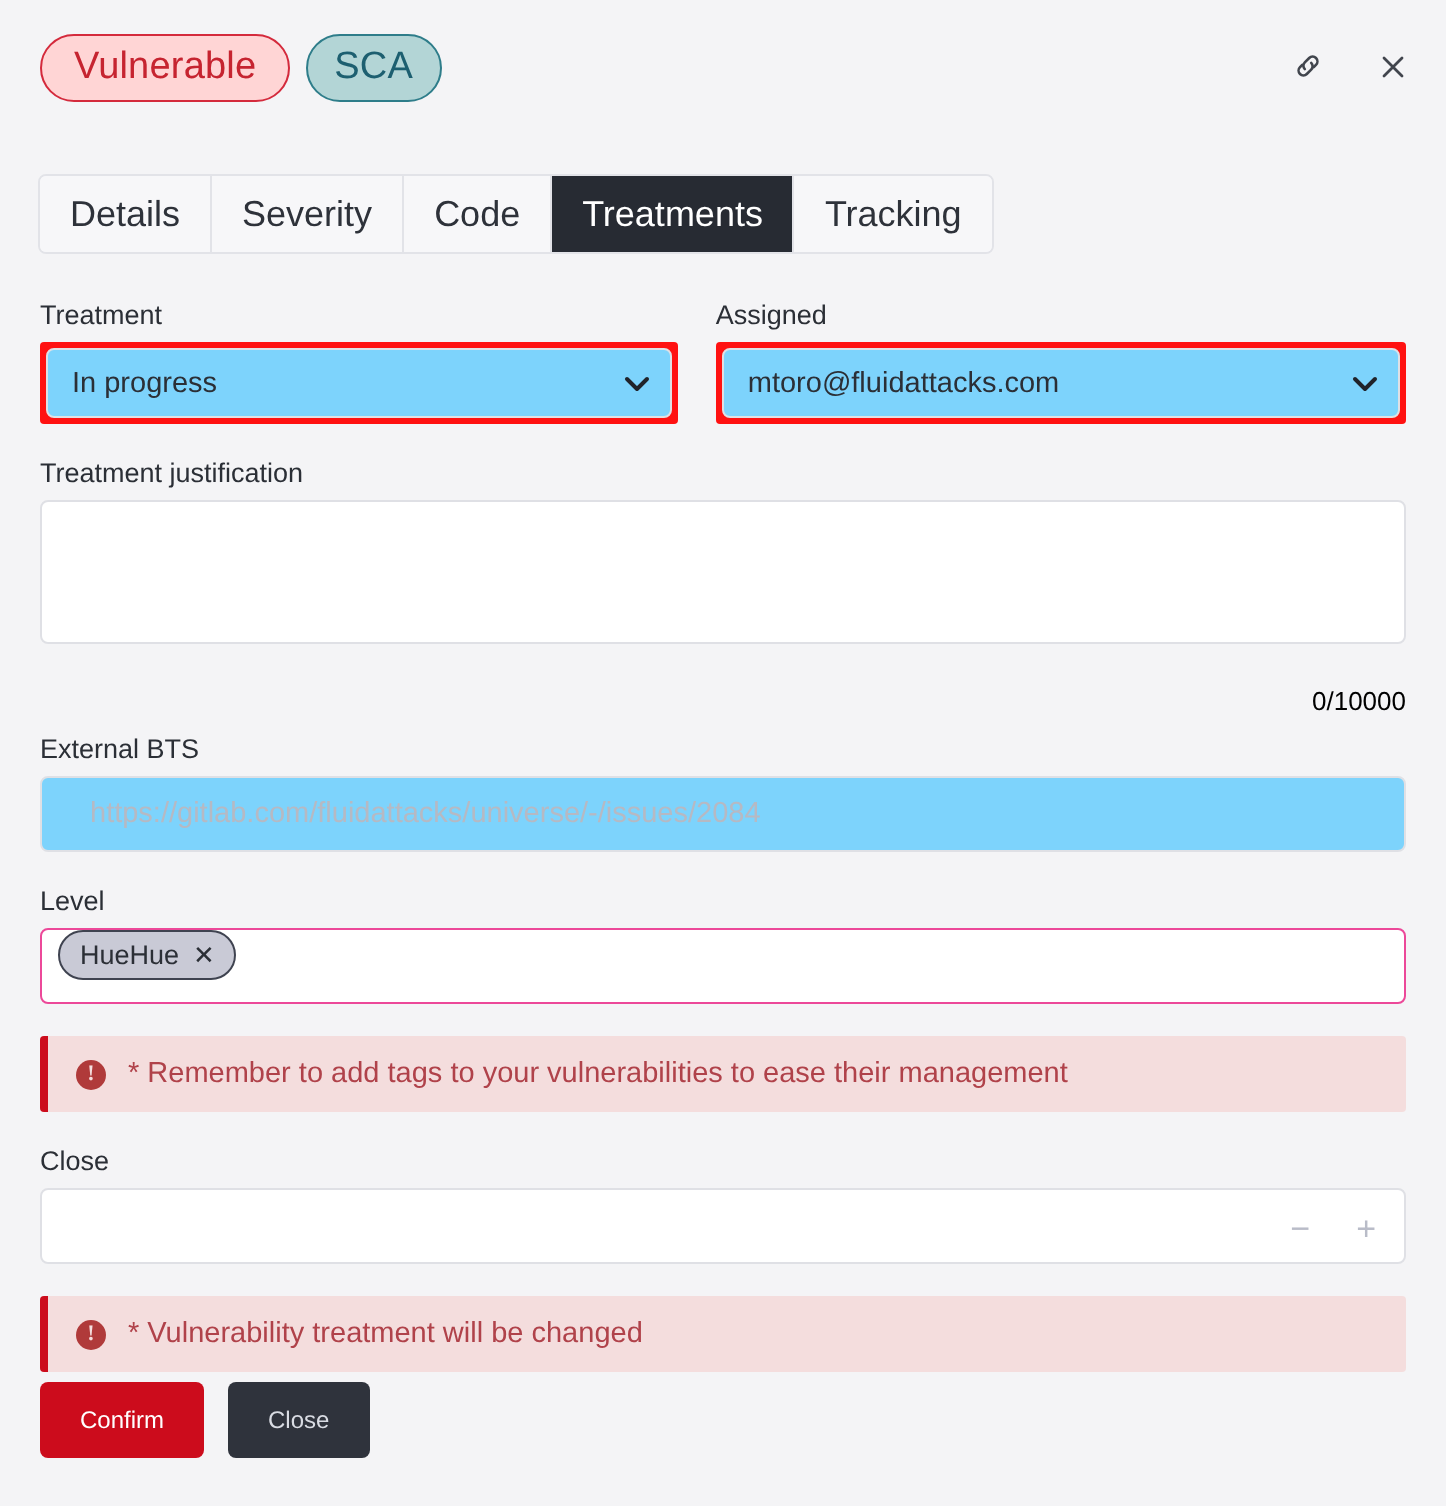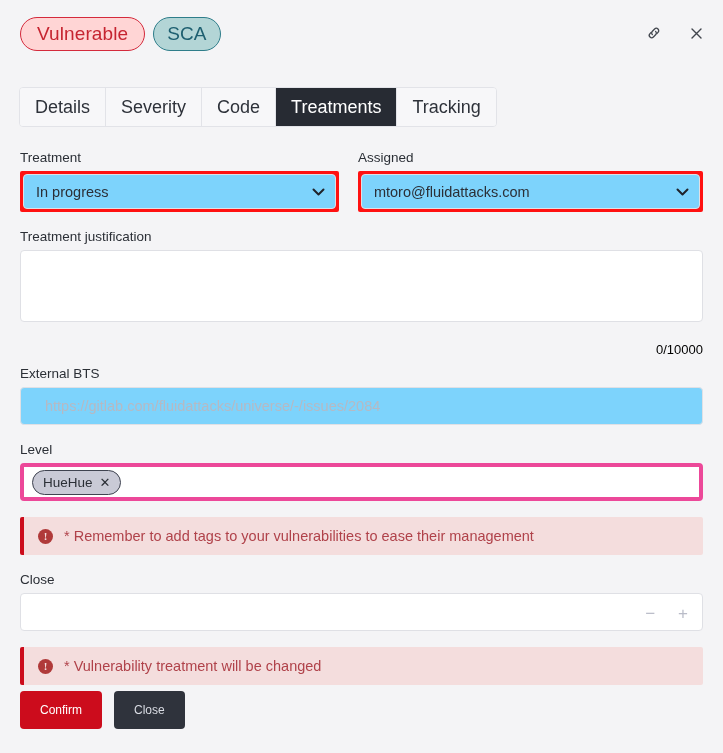--- a/index.html
+++ b/index.html
@@ -77,22 +77,22 @@
     width: 100%; height: 72px; resize: none; background: #fff;
     border: 1px solid #dfe0e5; border-radius: 4px;
     padding: 8px 12px; font-size: 14.5px; color: #2b2f36;
     font-family: "Liberation Sans", sans-serif; outline: none;
   }
   .counter { text-align: right; font-size: 13px; color: #000000; margin-top: 16px; }
 
   
   .tags-box {
     width: 100%; min-height: 38px; background: #fff;
-    border: 4px solid #ec4899; border-radius: 4px;
-    display: flex; align-items: center; padding: 0 8px; gap: 6px;
+    border: 1px solid #ec4899; border-radius: 4px;
+    display: flex; align-items: flex-start; padding: 0 8px; gap: 6px;
   }
   .tag-pill {
     display: inline-flex; align-items: center; gap: 7px;
     height: 25px; padding: 0 10px; border-radius: 13px;
     background: #c9cad6; border: 1px solid #3f4350;
     font-size: 13.5px; color: #2b2f36; cursor: default;
   }
   .tag-x { font-size: 13px; color: #2b2f36; cursor: pointer; line-height: 1; }
 
   

